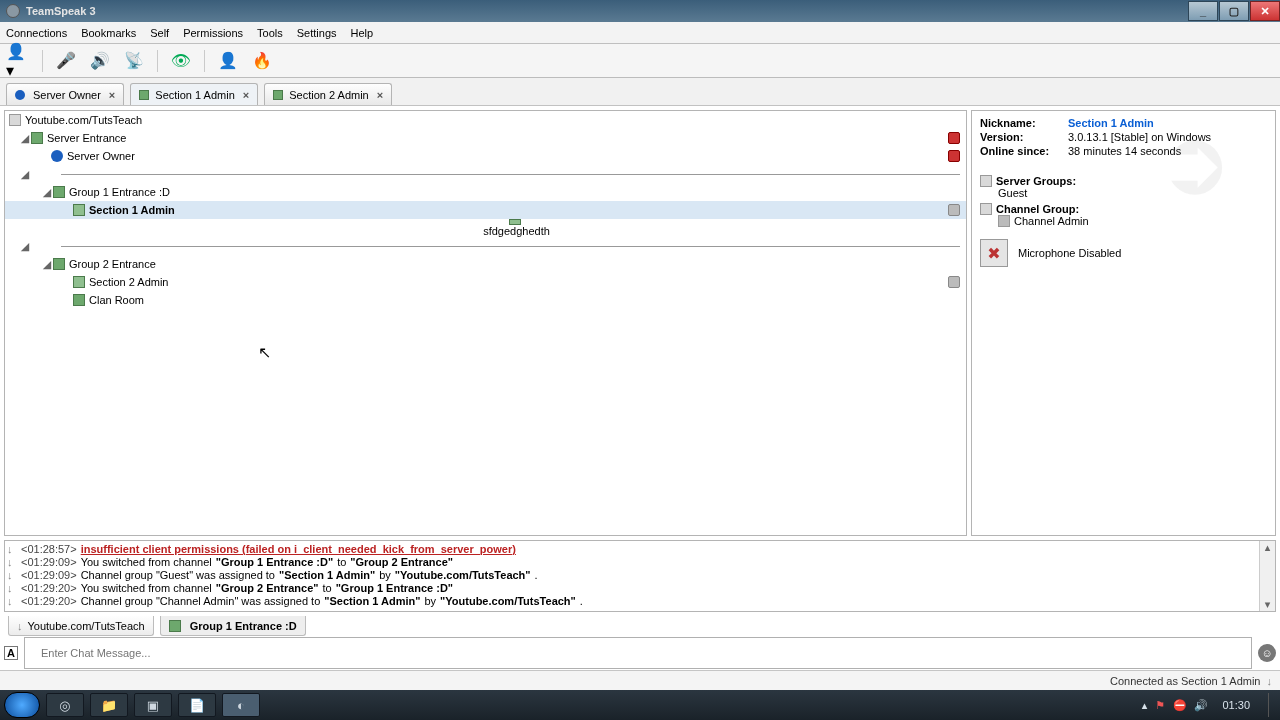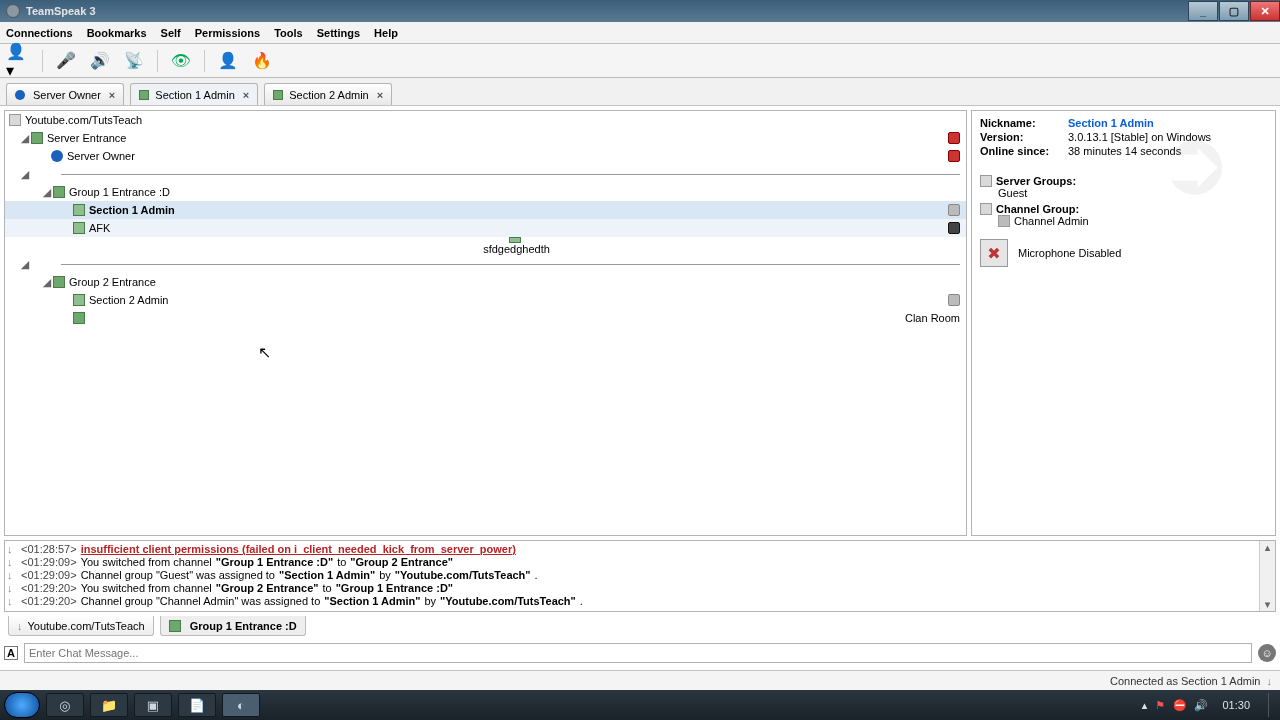--- a/index.html
+++ b/index.html
@@ -3,21 +3,21 @@
 <meta charset="utf-8">
 <style>
 * { box-sizing: border-box; margin: 0; padding: 0; font-family: Tahoma, sans-serif; font-size: 11px; }
 body { width: 1280px; height: 720px; overflow: hidden; background: #ffffff; display: flex; flex-direction: column; }
 .titlebar { height: 22px; background: linear-gradient(#3b5e7a,#5a7a92); display: flex; align-items: center; color: #fff; padding-left: 6px; }
 .titlebar .title { color: #e4e4e4; font-weight: bold; }
 .titlebar .app-icon { width:14px;height:14px;background:#8a98a3;border-radius:50%;margin-right:6px;border:1px solid #555; }
 .winctrls { margin-left: auto; display: flex; }
 .winctrl { width: 30px; height: 20px; margin-left: 1px; display:flex;align-items:center;justify-content:center;background:linear-gradient(#b7c8d3,#7e9db3);border:1px solid #2d4557;color:#222;font-weight:bold; }
 .winctrl.close { background:linear-gradient(#e77,#c33);border-color:#722;color:#fff; }
-.menubar { height: 22px; background: #f3f3f3; border-bottom: 1px solid #bfbfbf; display: flex; align-items: center; padding: 0 6px; gap: 14px; font-weight: bold; }
+.menubar { height: 22px; background: #f3f3f3; border-bottom: 1px solid #bfbfbf; display: flex; align-items: center; padding: 0 6px; gap: 14px; }
 .menubar span { color:#000; }
 .toolbar { height: 34px; background: #f5f5f5; border-bottom: 1px solid #bcbcbc; display:flex; align-items:center; padding:0 6px; gap:8px;}
 .tbtn { width:26px;height:26px;display:flex;align-items:center;justify-content:center;font-size:16px; }
 .tool-sep{width:1px;height:22px;background:#cacaca;margin:0 2px;}
 .tabbar { height: 28px; background: #f1f1f1; border-bottom: 1px solid #c2c2c2; display:flex; align-items:flex-end; padding: 0 6px; gap:6px;}
 .tab { display:flex; align-items:center; height:22px; padding:0 8px; background:linear-gradient(#fefefe,#e8e8e8); border:1px solid #b4b4b4; border-bottom:none; border-radius:3px 3px 0 0; gap:6px;}
 .tab.active{background:#eef2f6;}
 .tab .dot{width:10px;height:10px;border-radius:50%;background:#1b5fbf;margin-right:2px;}
 .tab .chn{width:10px;height:10px;background:#6da86d;border:1px solid #4a7a4a;}
 .tab .x{color:#555;font-weight:bold;margin-left:2px;}
@@ -50,21 +50,21 @@
 .log-arrow{color:#888;width:10px;}
 .log-time{color:#444;}
 .log-red{color:#b22;font-weight:bold;text-decoration:underline;}
 .log-b{font-weight:bold;}
 .log-scroll{position:absolute;right:0;top:0;width:16px;height:100%;background:#f0f0f0;border-left:1px solid #ccc;display:flex;flex-direction:column;justify-content:space-between;align-items:center;color:#666;}
 .log-tabs{height:24px;display:flex;align-items:flex-end;padding:0 4px;gap:6px;margin:0 4px;}
 .log-tab{display:flex;align-items:center;height:20px;padding:0 8px;background:linear-gradient(#fefefe,#ececec);border:1px solid #bcbcbc;border-top:none;border-radius:0 0 3px 3px;gap:5px;}
 .log-tab.active{background:#eee;font-weight:bold;}
 .chat-row{height:26px;margin:4px;display:flex;align-items:center;gap:6px;}
 .chat-lbl{width:14px;height:14px;border:1px solid #777;display:flex;align-items:center;justify-content:center;font-weight:bold;background:#fff;}
-.chat-input{flex:1;height:20px;border:1px solid #b0b0b0;padding:2px 4px;color:#888;}
+.chat-input{flex:1;height:32px;border:1px solid #b0b0b0;padding:2px 16px;color:#888;}
 .emoji-btn{width:18px;height:18px;border-radius:50%;background:#777;color:#fff;display:flex;align-items:center;justify-content:center;font-size:11px;}
 .statusbar{height:20px;border-top:1px solid #c5c5c5;background:#f4f4f4;display:flex;align-items:center;justify-content:flex-end;padding:0 8px;color:#333;}
 .taskbar{height:30px;background:linear-gradient(#2b3640,#1a2229);display:flex;align-items:center;padding:0 4px;gap:6px;}
 .start{width:36px;height:26px;border-radius:13px;background:radial-gradient(circle,#4faaff,#0a4b9a);border:1px solid #000;}
 .task{width:38px;height:24px;background:#2d3942;border:1px solid #121820;border-radius:2px;display:flex;align-items:center;justify-content:center;color:#cfd8e0;font-size:13px;}
 .task.active{background:#4a5e70;}
 .tray{margin-left:auto;display:flex;align-items:center;gap:8px;color:#d8e2ea;}
 .tray .clock{margin:0 10px 0 6px;}
 .cursor{position:absolute;left:253px;top:232px;font-size:16px;color:#000;pointer-events:none;}
 </style>
@@ -146,44 +146,39 @@
     <div class="tree-row" style="padding-left:36px;">
       <span class="tog">◢</span>
       <span class="chn-icon"></span>
       <span>Group 1 Entrance :D</span>
     </div>
     <div class="tree-row sel" style="padding-left:68px;">
       <span class="chn-icon" style="background:#8fbf8f;"></span>
       <span style="font-weight:bold;">Section 1 Admin</span>
       <span class="shield grey"></span>
     </div>
-    <div class="tree-row hov" style="padding-left:68px;">
-      <span class="chn-icon" style="background:#8fbf8f;"></span>
-      <span>AFK</span>
-      <span class="shield dark"></span>
-    </div>
     <div class="tree-row" style="padding-left:68px;flex-direction:column;">
       <span class="chn-icon" style="background:#8fbf8f;"></span>
       <span>sfdgedghedth</span>
     </div>
     <div class="spacer-row">
         <span class="tog" style="margin-left:14px;">◢</span>
         <div class="hr"></div>
       </div>
     <div class="tree-row" style="padding-left:36px;">
       <span class="tog">◢</span>
       <span class="chn-icon"></span>
       <span>Group 2 Entrance</span>
     </div>
     <div class="tree-row" style="padding-left:68px;">
       <span class="chn-icon" style="background:#8fbf8f;"></span>
       <span>Section 2 Admin</span>
       <span class="shield grey"></span>
     </div>
-    <div class="tree-row" style="padding-left:68px;justify-content:space-between;">
+    <div class="tree-row" style="padding-left:68px;">
       <span class="chn-icon"></span>
       <span>Clan Room</span>
     </div>
     <span class="cursor">↖</span>
   </div>
 
   <div class="info-panel">
     <div class="ts-watermark">➲</div>
     <div class="info-row">
         <span class="info-label">Nickname:</span>

